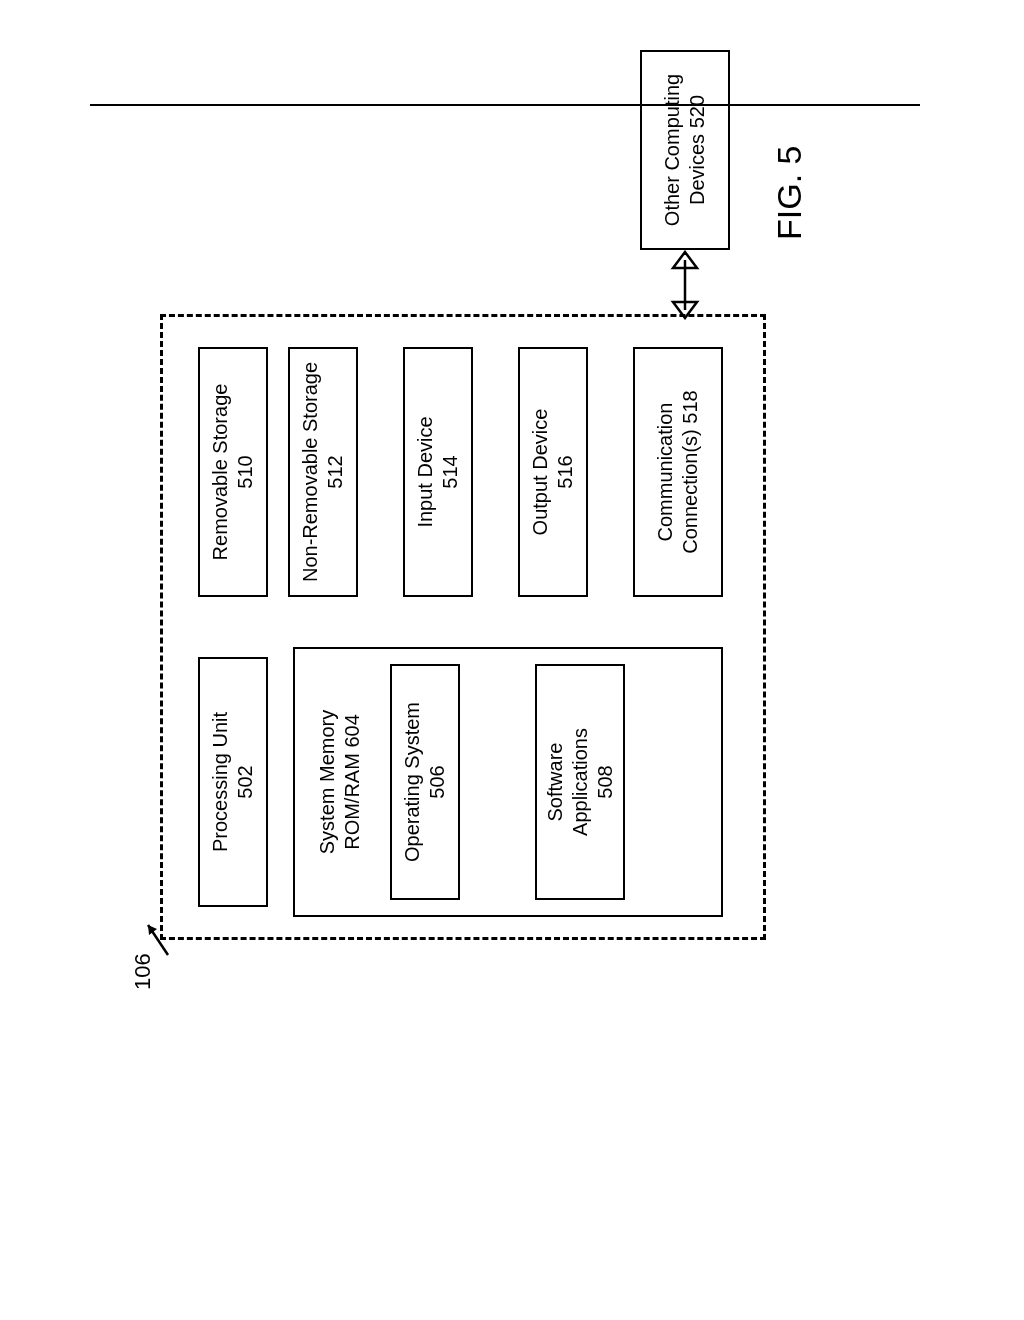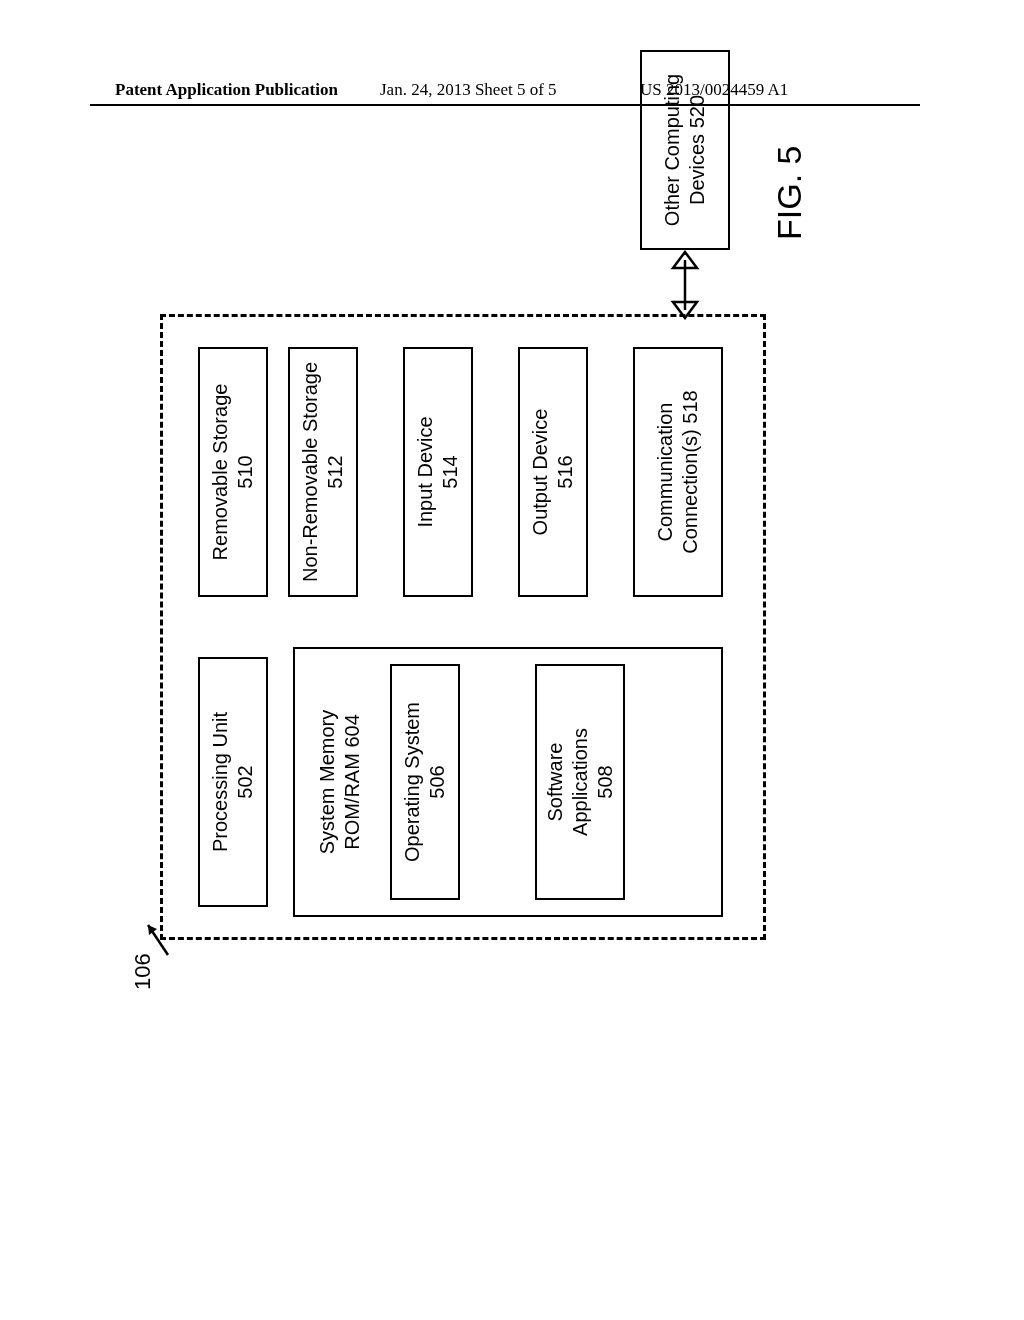--- a/index.html
+++ b/index.html
@@ -117,25 +117,20 @@
 
   .biarrow {
     position: absolute;
   }
 </style>
 </head>
 <body>
 
 <div class="page">
 
-  <div class="hdr">
-    <span class="hdr-left">Patent Application Publication</span>
-    <span class="hdr-mid">Jan. 24, 2013  Sheet 5 of 5</span>
-    <span class="hdr-right">US 2013/0024459 A1</span>
-  </div>
   <div class="hdr-line"></div>
 
   <div class="figwrap">
     <div class="fig">
 
       <span class="refnum">106</span>
       <svg class="refarrow" width="50" height="40">
         <line x1="5" y1="28" x2="35" y2="8" stroke="#000" stroke-width="2.5"></line>
         <polygon points="35,8 25,9 31,17" fill="#000"></polygon>
       </svg>

